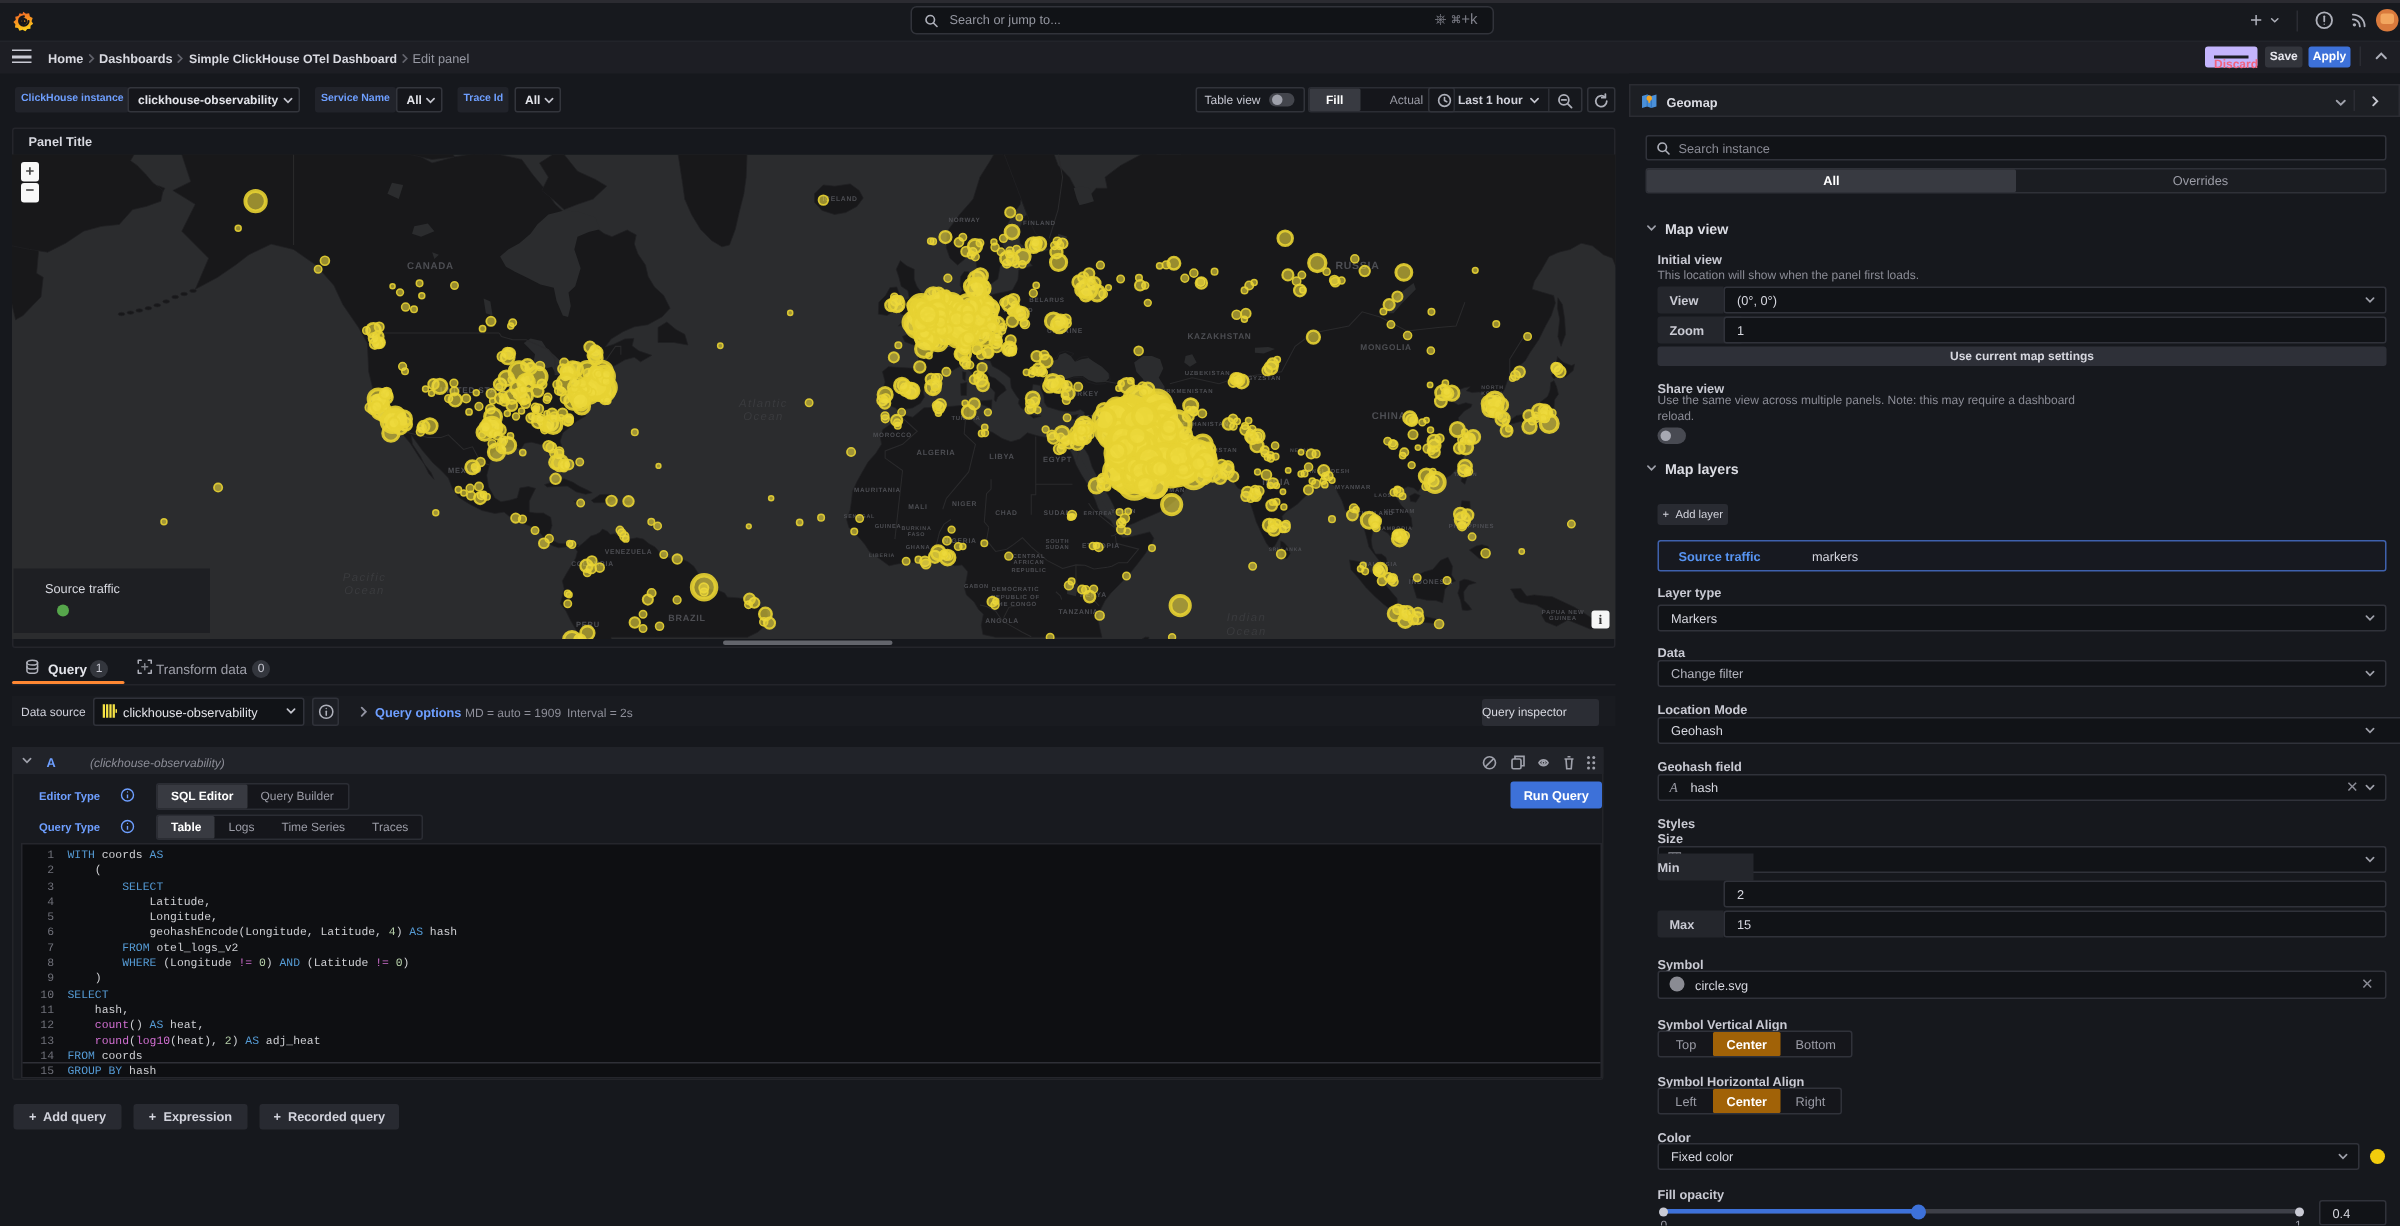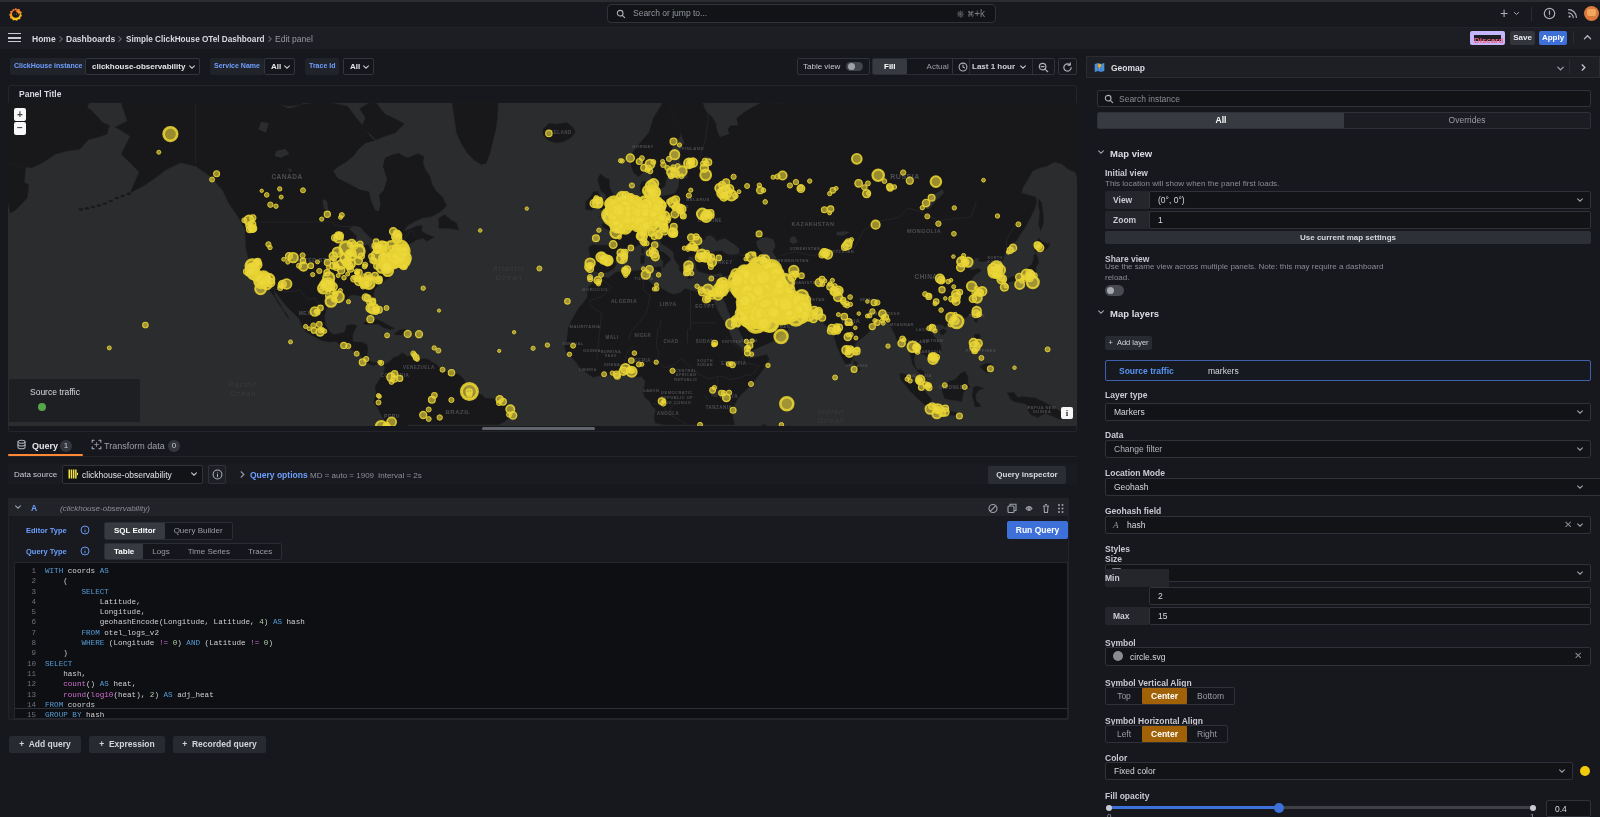--- a/index.html
+++ b/index.html
@@ -3,28 +3,28 @@
 *{margin:0;padding:0;box-sizing:border-box}
 html,body{width:1600px;height:817px;overflow:hidden;background:#16181d;font-family:"Liberation Sans",sans-serif;}
 .abs{position:absolute}
 body{position:relative}
 .topbar{position:absolute;left:0;top:0;width:1600px;height:28px;background:#17191e;border-bottom:1px solid #22242a}
 .crumbbar{position:absolute;left:0;top:28px;width:1600px;height:21px;background:#1d1e24}
 .srch{position:absolute;left:607px;top:4px;width:389px;height:19px;background:#111317;border:1px solid #31333a;border-radius:4px;color:#9597a1;font-size:8.5px;line-height:17px}
 .ic{stroke:#aeb0ba;fill:none;stroke-width:1.3;stroke-linecap:round;stroke-linejoin:round}
 .crumb{font-size:8.5px;color:#d8d9e0;font-weight:bold}
 .crumb2{font-size:8.5px;color:#989aa4}
-.btn-discard{position:absolute;border:4px solid #c4b5fd;border-radius:2px;color:#f2637f;font-size:8px;font-weight:bold;text-align:center;background:transparent}
+.btn-discard{position:absolute;border:6px solid #c4b5fd;border-radius:2px;color:#f2637f;font-size:8px;font-weight:bold;text-align:center;background:transparent}
 .btn-save{position:absolute;background:#33353c;border-radius:2px;color:#e8e8ef;font-size:8px;font-weight:bold;text-align:center}
 .btn-apply{position:absolute;background:#3d71d9;border-radius:2px;color:#fff;font-size:8px;font-weight:bold;text-align:center}
 .fbox{position:absolute;height:17px;border-radius:2px;font-size:7.5px;line-height:16px;white-space:nowrap}
 .flabel{background:#21232a;color:#6e9fff;font-weight:bold;padding:0 4px;font-size:7px}
 .fval{background:#15161b;border:1px solid #33353c;color:#e3e4ea;font-weight:bold;padding:0 6px;font-size:8px}
 .panel{position:absolute;left:8px;top:85px;width:1069px;height:347px;background:#16181d;border:1px solid #24252b;border-radius:2px}
-.qinsp{position:absolute;background:#2b2d34;border-radius:2px;color:#d7d8e0;font-size:8px;font-weight:bold;text-align:center}
+.qinsp{position:absolute;background:#2b2d34;border-radius:2px;color:#d7d8e0;font-size:8px;font-weight:normal;text-align:left}
 .seg{position:absolute;background:#15161b;border:1px solid #2b2d34;border-radius:2px;display:flex;font-size:8px;line-height:15px}
 .seg div{padding:0 9px;color:#9b9ca6;border-radius:1px}
 .seg div.on{background:#383a41;color:#fff;font-weight:bold}
 .bluelbl{color:#6e9fff;font-size:7.5px;font-weight:bold}
 .runq{position:absolute;background:#3d71d9;border-radius:2px;color:#fff;font-size:8.5px;font-weight:bold;text-align:center}
 .code{position:absolute;left:14px;top:562px;width:1054px;height:157px;background:#0e0f12;border:1px solid #25262c;font-family:"Liberation Mono",monospace;font-size:7.6px;line-height:10.3px;white-space:pre}
 .lnum{color:#6f7079;display:inline-block;width:30px;text-align:right;padding-right:9px}
 .kw{color:#569cd6}.fn{color:#d16fd1}.nm{color:#b5cea8}.id{color:#cfd0d4}
 .qbtn{position:absolute;height:17px;background:#282a31;border-radius:2px;color:#d3d4dd;font-size:8.5px;line-height:17px;text-align:center;font-weight:bold}
 .side{position:absolute;left:1086px;top:49px;width:514px;height:768px;background:#16181d}

